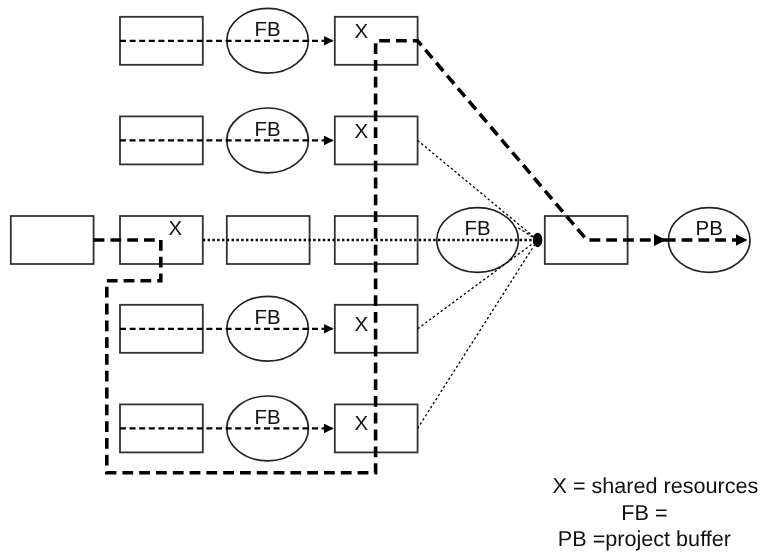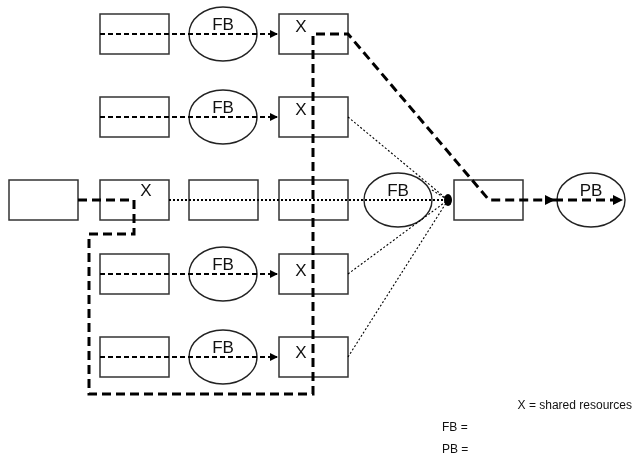--- a/index.html
+++ b/index.html
@@ -5,22 +5,22 @@
   html, body { margin: 0; padding: 0; background: #ffffff; }
   body { width: 640px; height: 467px; overflow: hidden; position: relative; font-family: "Liberation Sans", sans-serif; }
   svg { position: absolute; left: 0; top: 0; }
   .box { fill: #ffffff; stroke: #333333; stroke-width: 1.5; }
   .ell { fill: #ffffff; stroke: #222222; stroke-width: 1.4; }
   .lbl { font-family: "Liberation Sans", sans-serif; font-size: 17px; fill: #111111; text-anchor: middle; }
   .thin-dash { stroke: #000; stroke-width: 1.8; stroke-dasharray: 5 3; fill: none; }
   .thick-dash { stroke: #000; stroke-width: 3; stroke-dasharray: 9 5; fill: none; }
   .dot { stroke: #000; stroke-width: 1.1; stroke-dasharray: 2 2; fill: none; }
   .dot-thick { stroke: #000; stroke-width: 2; stroke-dasharray: 2 2; fill: none; }
-  .legend { position: absolute; right: 8px; top: 394px; font-size: 12px; color: #111; line-height: 22px; }
-  .legend-row { display: flex; justify-content: space-between; width: 190px; }
+  .legend { position: absolute; right: 8px; top: 394px; font-size: 18px; color: #111; line-height: 22px; }
+  .legend-row { display: flex; justify-content: center; width: 190px; }
   .legend-row.first { justify-content: flex-end; }
 </style>
 </head>
 <body>
 
 <svg width="640" height="467" viewBox="0 0 640 467">
   <defs>
     <marker id="arrow" markerWidth="8" markerHeight="8" refX="7" refY="4" orient="auto" markerUnits="userSpaceOnUse">
       <path d="M0,0 L8,4 L0,8 z" fill="#000"></path>
     </marker>
@@ -81,14 +81,15 @@
 
 <div class="legend">
   <div class="legend-row first">
     <span>X = shared resources</span>
   </div>
   <div class="legend-row">
     <span>FB =</span>
   </div>
   <div class="legend-row">
     <span>PB =</span>
+    <span>project buffer</span>
   </div>
 </div>
 
 </body></html>

